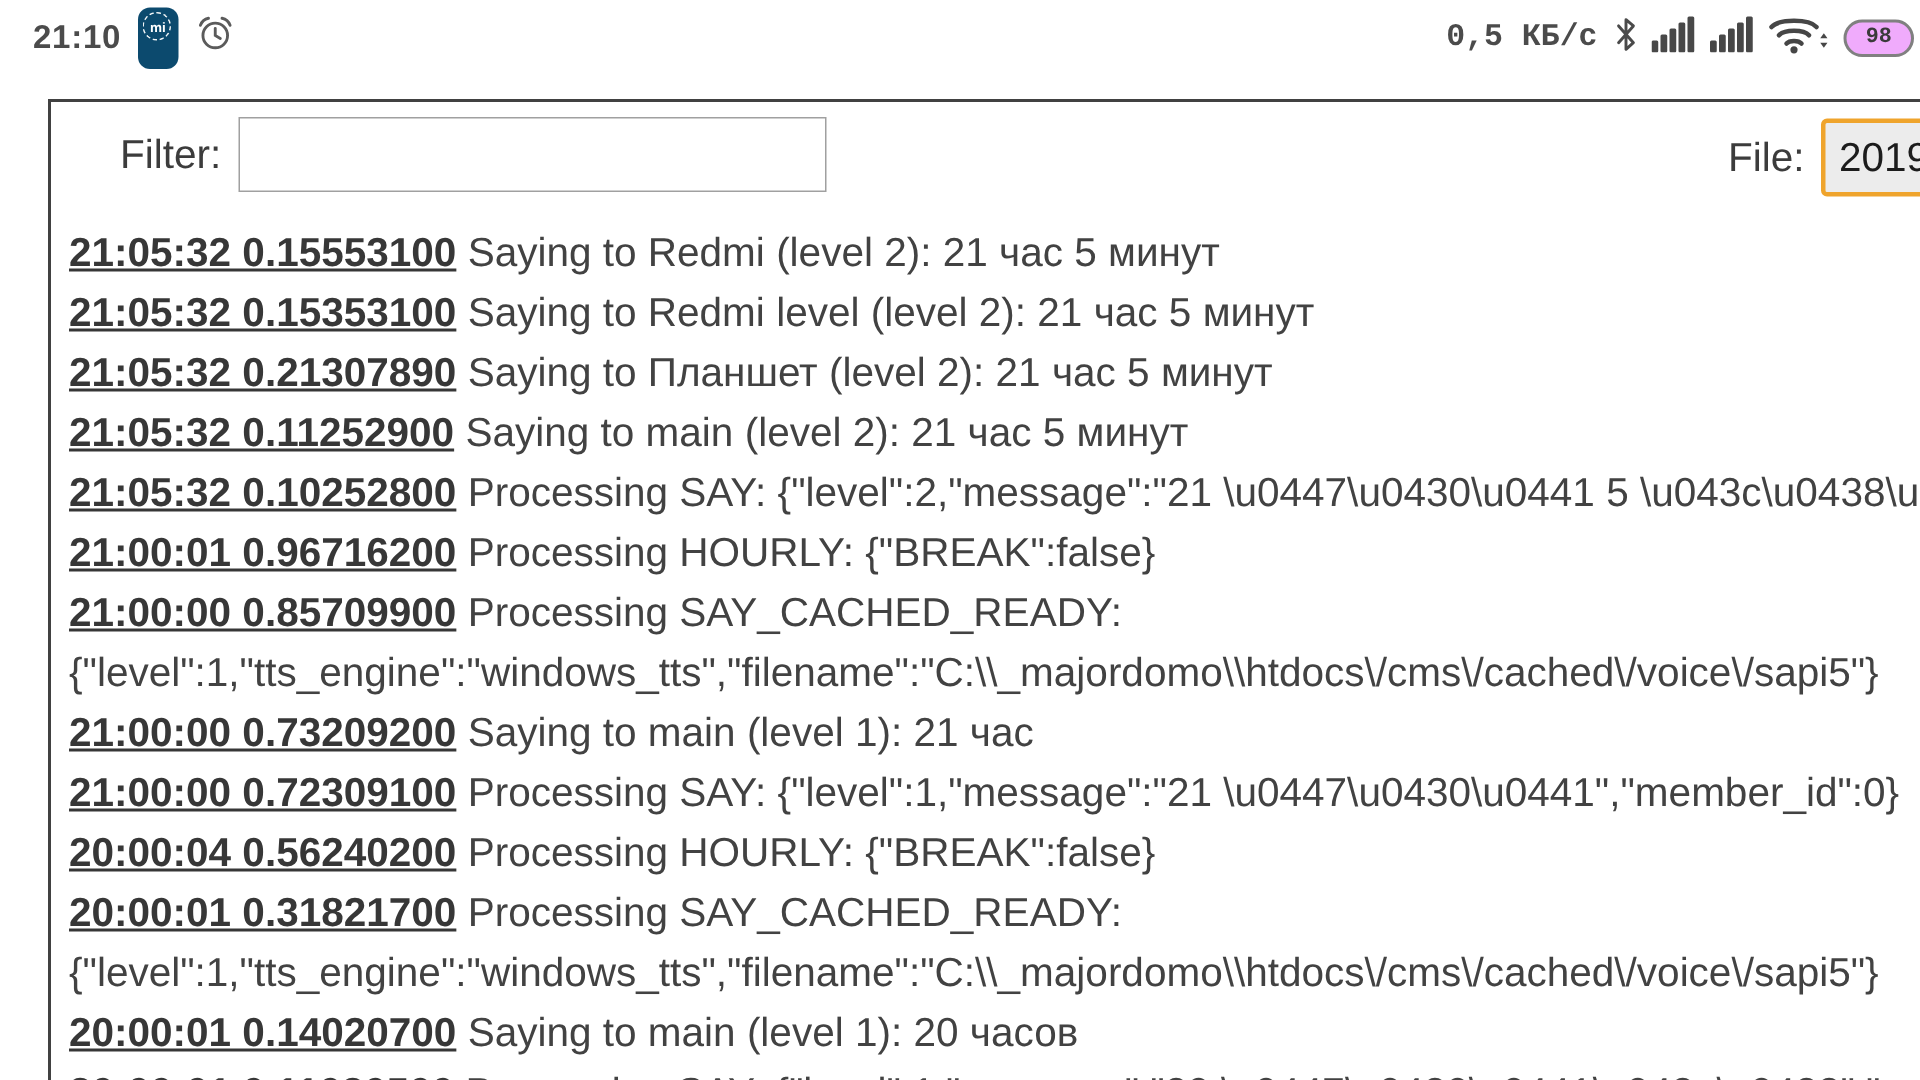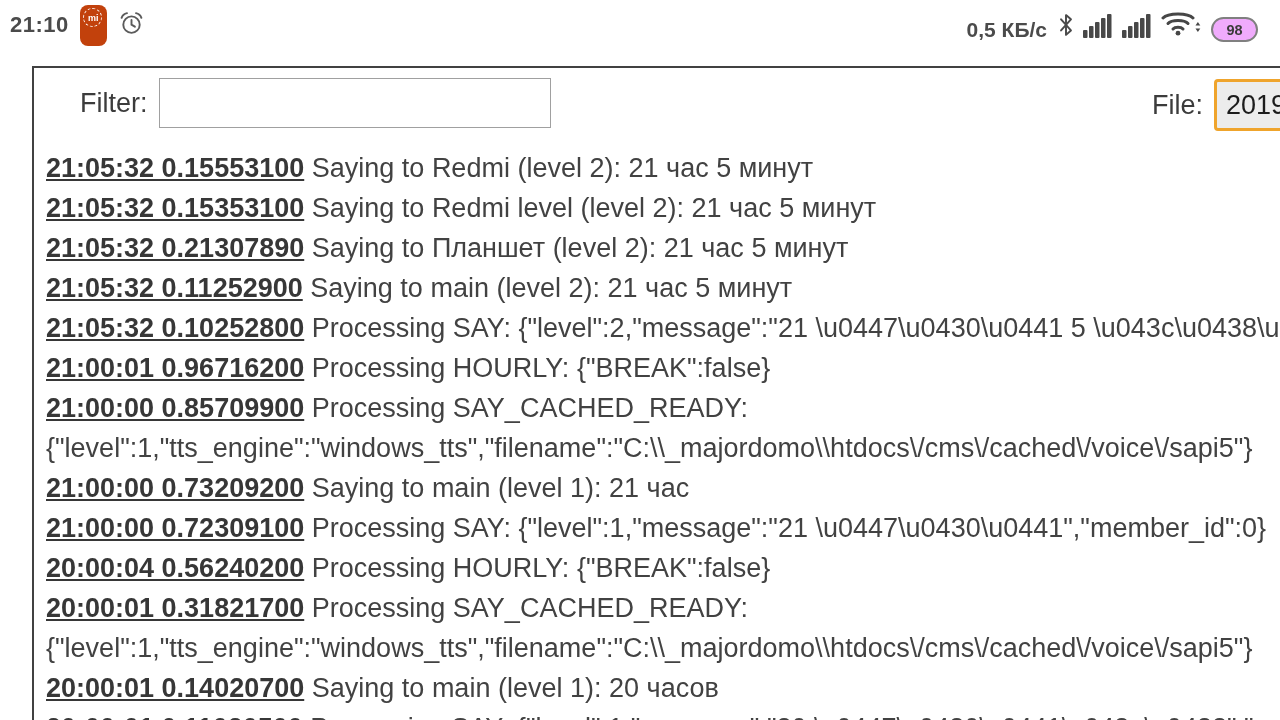--- a/index.html
+++ b/index.html
@@ -7,26 +7,26 @@
   body {
     position:relative; overflow:hidden; background:#ffffff;
     font-family:"Liberation Sans","DejaVu Sans",sans-serif;
     color:#424242;
   }
   
   .status-bar {
     position:absolute; top:0; left:0; width:1280px; height:50px;
     display:flex; align-items:center;
   }
-  .status-left { display:flex; align-items:center; gap:11px; padding-left:10px; }
-  .status-right { margin-left:auto; display:flex; align-items:flex-end; gap:9px; padding-right:22px; }
+  .status-left { display:flex; align-items:center; gap:11px; padding-left:22px; }
+  .status-right { margin-left:auto; display:flex; align-items:center; gap:9px; padding-right:4px;font-family:Liberation Mono, monospace; }
   .status-time { font-size:22px; font-weight:bold; color:#4b4b4b; letter-spacing:.5px; }
   .net-speed { font-size:21px; font-weight:bold; color:#4b4b4b; margin-right:2px; }
   .mi-icon {
-    width:27px; height:41px; border-radius:8px; background:#c2410c;
+    width:27px; height:41px; border-radius:8px; background:#0c4a6e;
     position:relative; flex:0 0 auto;
   }
   .mi-icon .ring {
     position:absolute; left:3px; top:3px; width:19px; height:19px;
     border:1.6px dashed rgba(255,255,255,.95); border-radius:50%;
   }
   .mi-icon .mi-label {
     position:absolute; left:0; top:0; width:27px; height:27px;
     display:flex; align-items:center; justify-content:center;
     color:#fff; font-size:9px; font-weight:bold;

